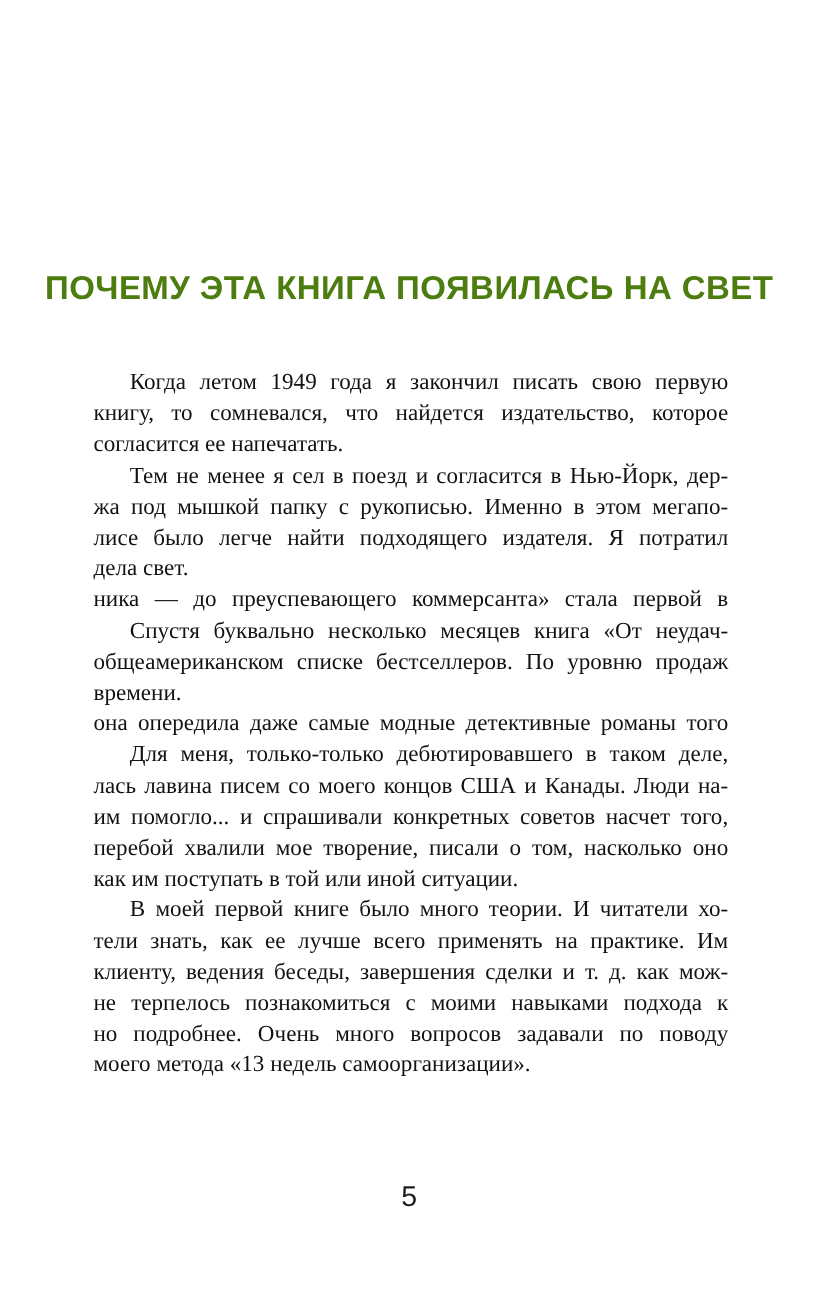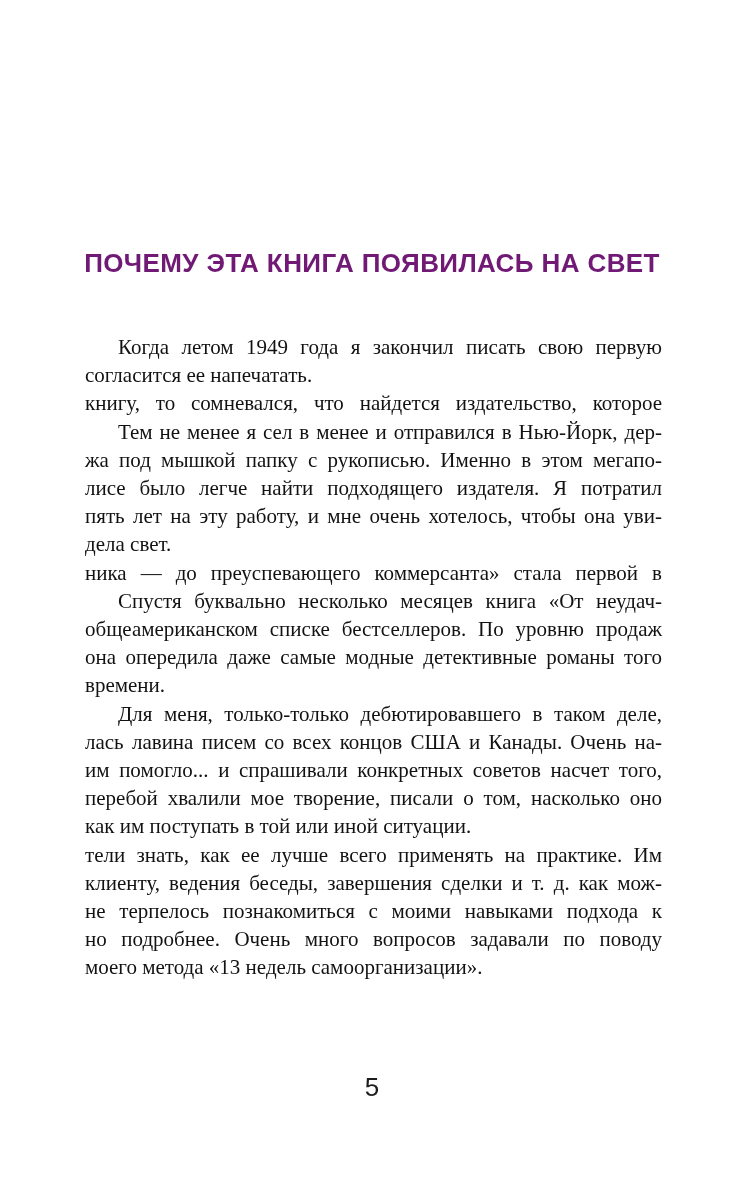--- a/index.html
+++ b/index.html
@@ -18,24 +18,24 @@
     color: #141414;
   }
   .chapter-title {
     position: absolute;
     left: 0; top: 249px;
     width: 744px;
     margin: 0;
     text-align: center;
     font-family: "Liberation Sans", sans-serif;
     font-weight: bold;
-    font-size: 26px;
+    font-size: 30px;
     line-height: 28px;
     letter-spacing: 0.4px;
-    color: #701a75;
+    color: #4d7c0f;
   }
   .body-text {
     position: absolute;
     left: 85px; top: 333px;
     width: 577px;
     font-size: 21px;
     line-height: 28.2px;
     color: #121212;
   }
   .para { margin: 0; padding: 0; }
@@ -64,45 +64,45 @@
 </style>
 </head>
 <body>
 
 <div class="page">
   <h1 class="chapter-title">ПОЧЕМУ ЭТА КНИГА ПОЯВИЛАСЬ НА СВЕТ</h1>
 
   <div class="body-text" id="body-text">
       <div class="para">
         <div class="line first">Когда летом 1949 года я закончил писать свою первую</div>
+        <div class="line">книгу, то сомневался, что найдется издательство, которое</div>
         <div class="line last">согласится ее напечатать.</div>
-        <div class="line">книгу, то сомневался, что найдется издательство, которое</div>
       </div>
       <div class="para">
-        <div class="line first">Тем не менее я сел в менее и отправился в Нью-Йорк, дер-</div>
+        <div class="line first">Тем не менее я сел в поезд и согласится в Нью-Йорк, дер-</div>
         <div class="line">жа под мышкой папку с рукописью. Именно в этом мегапо-</div>
         <div class="line">лисе было легче найти подходящего издателя. Я потратил</div>
-        <div class="line">пять лет на эту работу, и мне очень хотелось, чтобы она уви-</div>
         <div class="line last">дела свет.</div>
       </div>
       <div class="para">
         <div class="line">ника — до преуспевающего коммерсанта» стала первой в</div>
         <div class="line first">Спустя буквально несколько месяцев книга «От неудач-</div>
         <div class="line">общеамериканском списке бестселлеров. По уровню продаж</div>
+        <div class="line last">времени.</div>
         <div class="line">она опередила даже самые модные детективные романы того</div>
-        <div class="line last">времени.</div>
       </div>
       <div class="para">
         <div class="line first">Для меня, только-только дебютировавшего в таком деле,</div>
-        <div class="line">лась лавина писем со всех концов США и Канады. Очень на-</div>
+        <div class="line">лась лавина писем со моего концов США и Канады. Люди на-</div>
         <div class="line">им помогло... и спрашивали конкретных советов насчет того,</div>
         <div class="line">перебой хвалили мое творение, писали о том, насколько оно</div>
         <div class="line last">как им поступать в той или иной ситуации.</div>
       </div>
       <div class="para">
+        <div class="line first">В моей первой книге было много теории. И читатели хо-</div>
         <div class="line">тели знать, как ее лучше всего применять на практике. Им</div>
         <div class="line">клиенту, ведения беседы, завершения сделки и т. д. как мож-</div>
         <div class="line">не терпелось познакомиться с моими навыками подхода к</div>
         <div class="line">но подробнее. Очень много вопросов задавали по поводу</div>
         <div class="line last">моего метода «13 недель самоорганизации».</div>
       </div>
     </div>
 
   <div class="page-number">5</div>
 </div>

